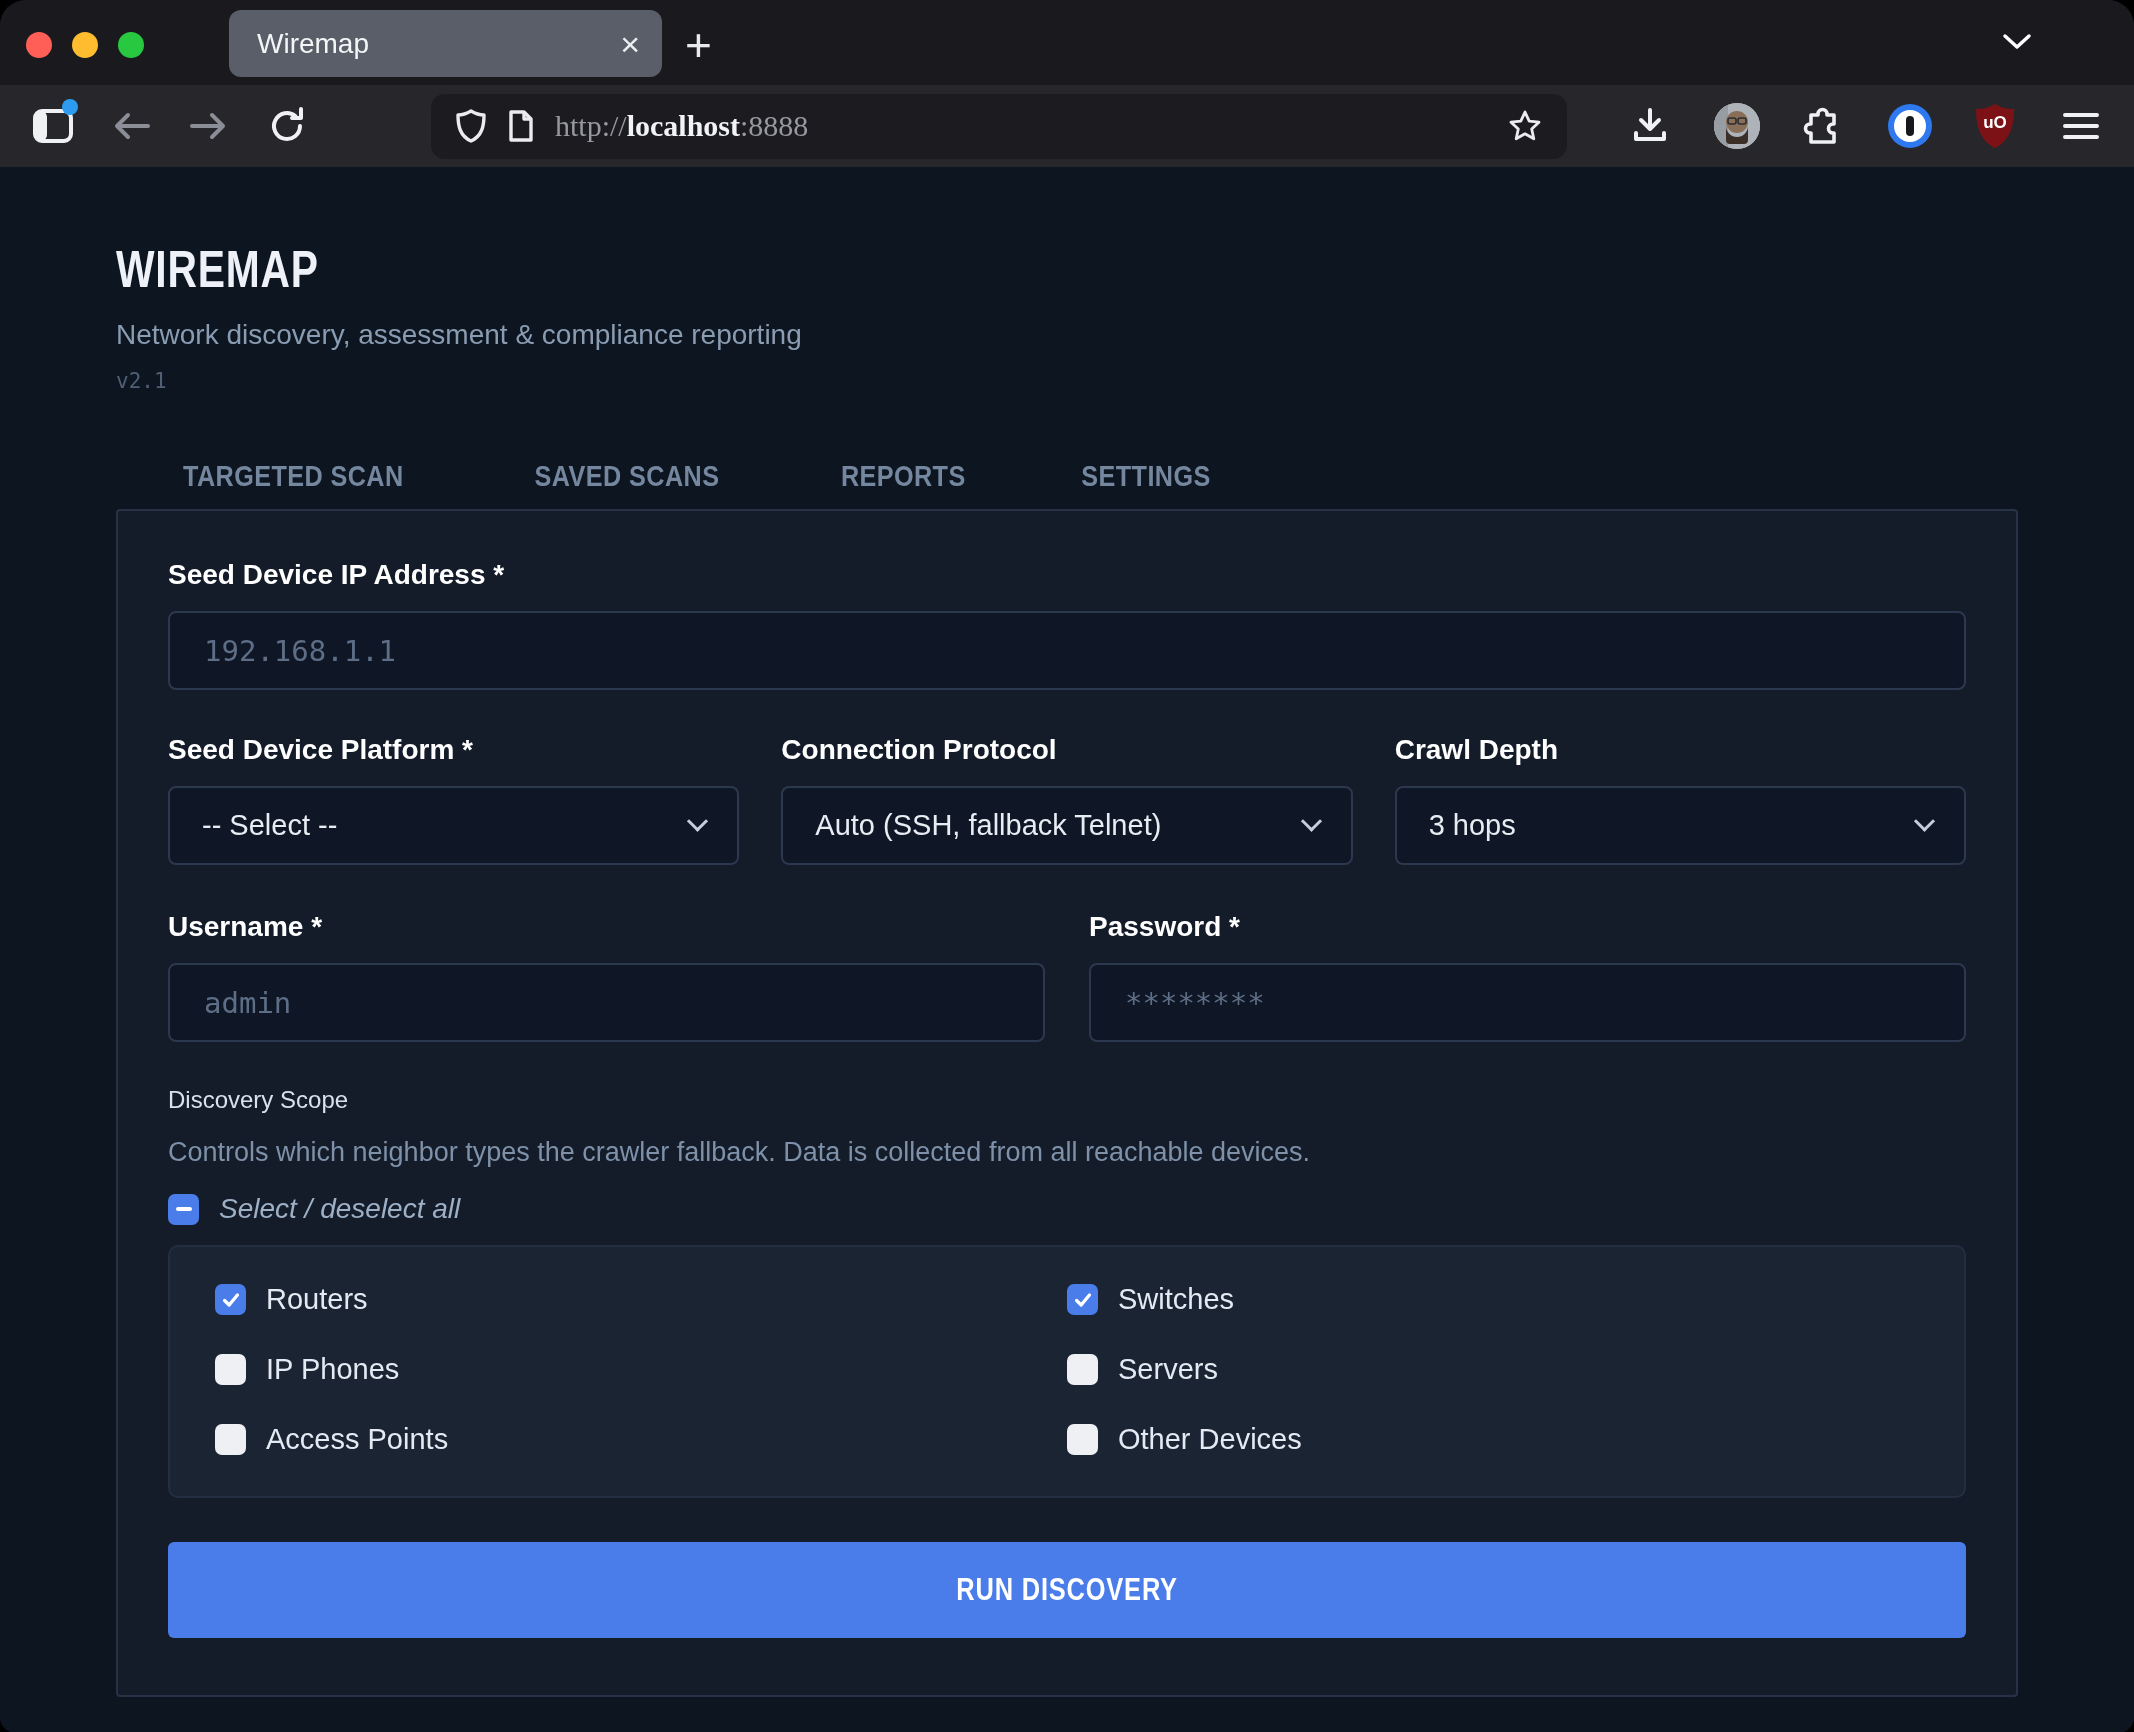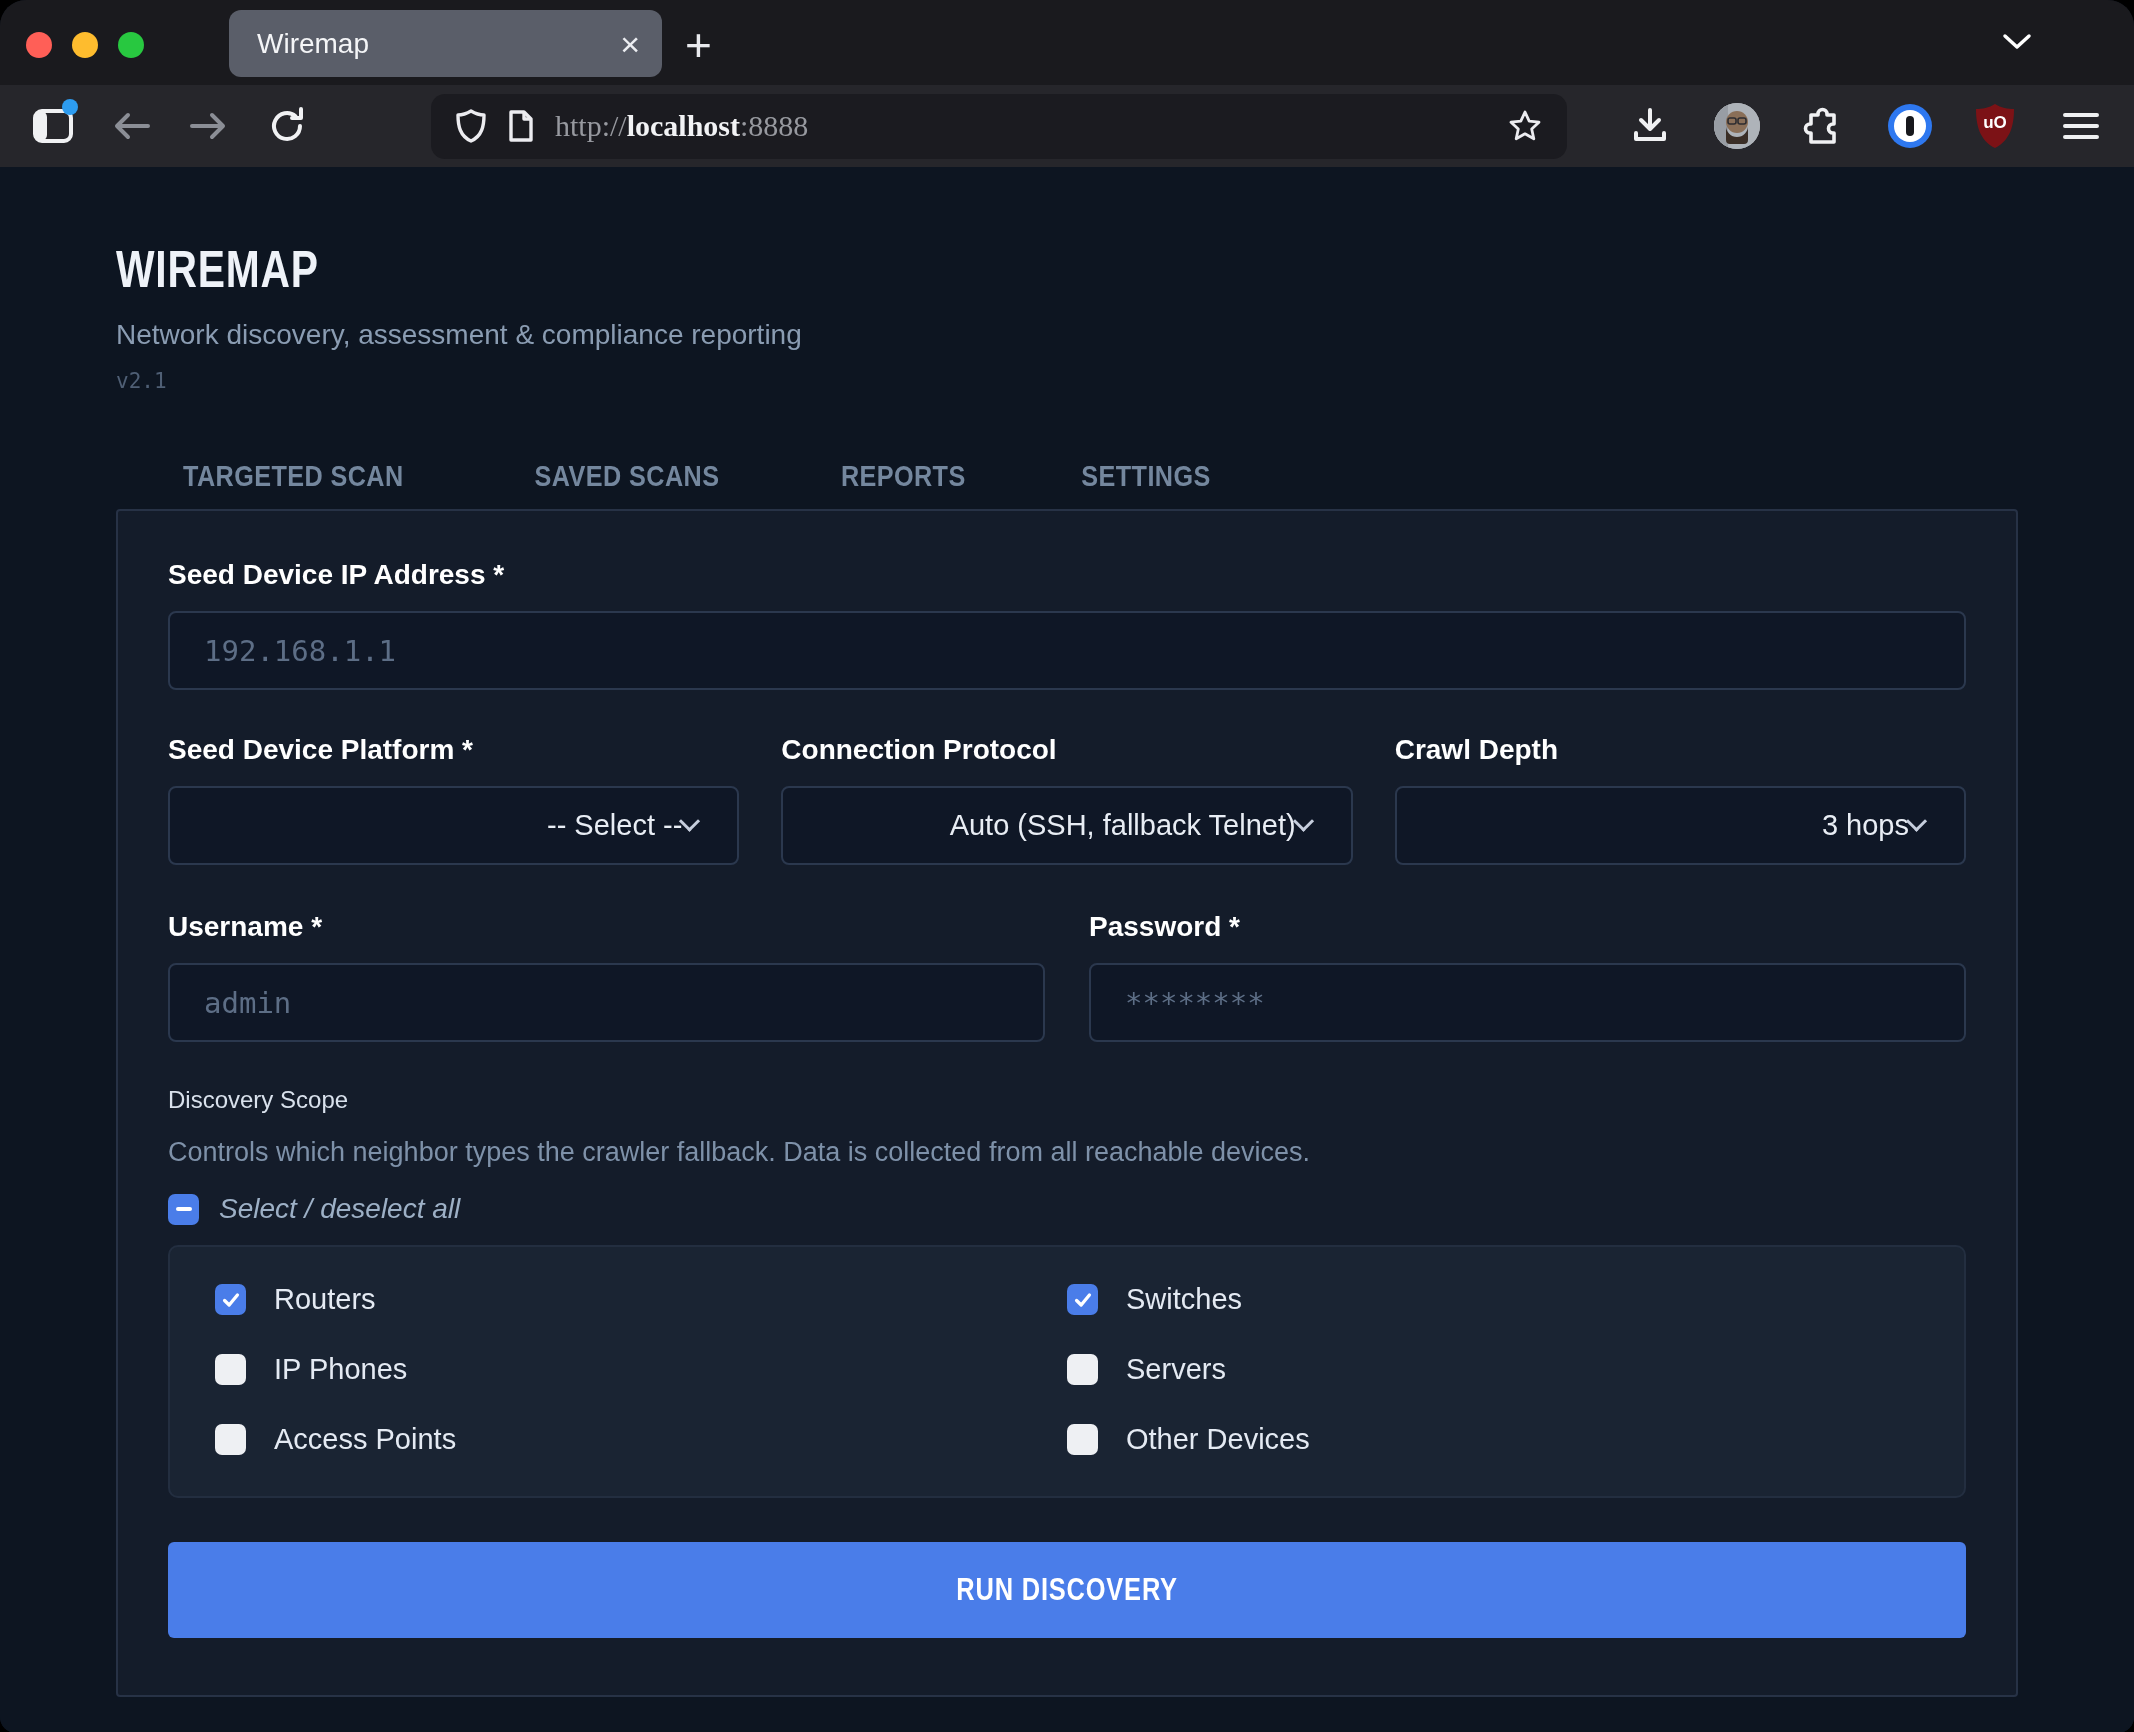--- a/index.html
+++ b/index.html
@@ -79,42 +79,42 @@
     background:#0f1726; border:2px solid #2b384e; border-radius:8px;
     font-family:"DejaVu Sans Mono", monospace; font-size:29px; color:#dfe6ef;
     padding:0 34px; outline:none;
   }
   .tinput::placeholder{ color:#5d6e86; opacity:1; }
   .grid3{ display:grid; grid-template-columns:1fr 1fr 1fr; gap:42px; margin-top:44px; }
   .grid2{ display:grid; grid-template-columns:1fr 1fr; gap:44px; margin-top:46px; }
   .selectbox{
     margin-top:20px; height:79px;
     background:#0f1726; border:2px solid #2b384e; border-radius:8px;
-    display:flex; align-items:center; justify-content:flex-end;
-    padding:0 40px; font-size:29px; color:#e8edf4; cursor:default;
+    display:flex; align-items:center; justify-content:space-between;
+    padding:0 32px; font-size:29px; color:#e8edf4; cursor:default;
   }
   .chev{ width:15px; height:15px; border-right:3px solid #c6cedd; border-bottom:3px solid #c6cedd;
          transform:rotate(45deg) translate(-3px,-3px); }
   
   .scope-heading{ margin-top:44px; font-size:24px; font-weight:400; color:#d9e1ec; }
   .scope-desc{ margin-top:23px; font-size:27px; color:#7e91a9; }
   .selectall{ margin-top:25px; display:flex; align-items:center; gap:20px; }
   .cb{ width:31px; height:31px; border-radius:7px; background:#eef0f3; flex:none;
        display:flex; align-items:center; justify-content:center; position:relative; cursor:default; }
   .cb svg{ display:none; }
   .cb.checked{ background:#4a7de9; } .cb.checked svg{ display:block; }
   .cb.ind{ background:#4a7de9; }
   .cb.ind::after{ content:""; width:16px; height:4px; border-radius:2px; background:#fff; }
   .selectall-label{ font-size:28px; font-style:italic; color:#9db0c6; }
   .scopebox{
     margin-top:20px; background:#1a2433; border:2px solid #232e40; border-radius:10px;
     padding:36px 45px 40px 45px;
     display:grid; grid-template-columns:1fr 1fr; row-gap:37px;
   }
-  .opt{ display:flex; align-items:center; gap:28px; font-size:29px; color:#e4eaf3; }
+  .opt{ display:flex; align-items:center; gap:20px; font-size:29px; color:#e4eaf3; }
   
   .runbtn{
     margin-top:44px; width:100%; height:96px;
     background:#4a7de9; border:none; border-radius:6px;
     color:#fff; font-size:31px; font-weight:700; letter-spacing:1px;
     font-family:"Liberation Sans", sans-serif; cursor:pointer;
   }
   .runbtn span{ display:inline-block; transform:scaleX(.82); }
   svg{ display:block; }
 </style>

